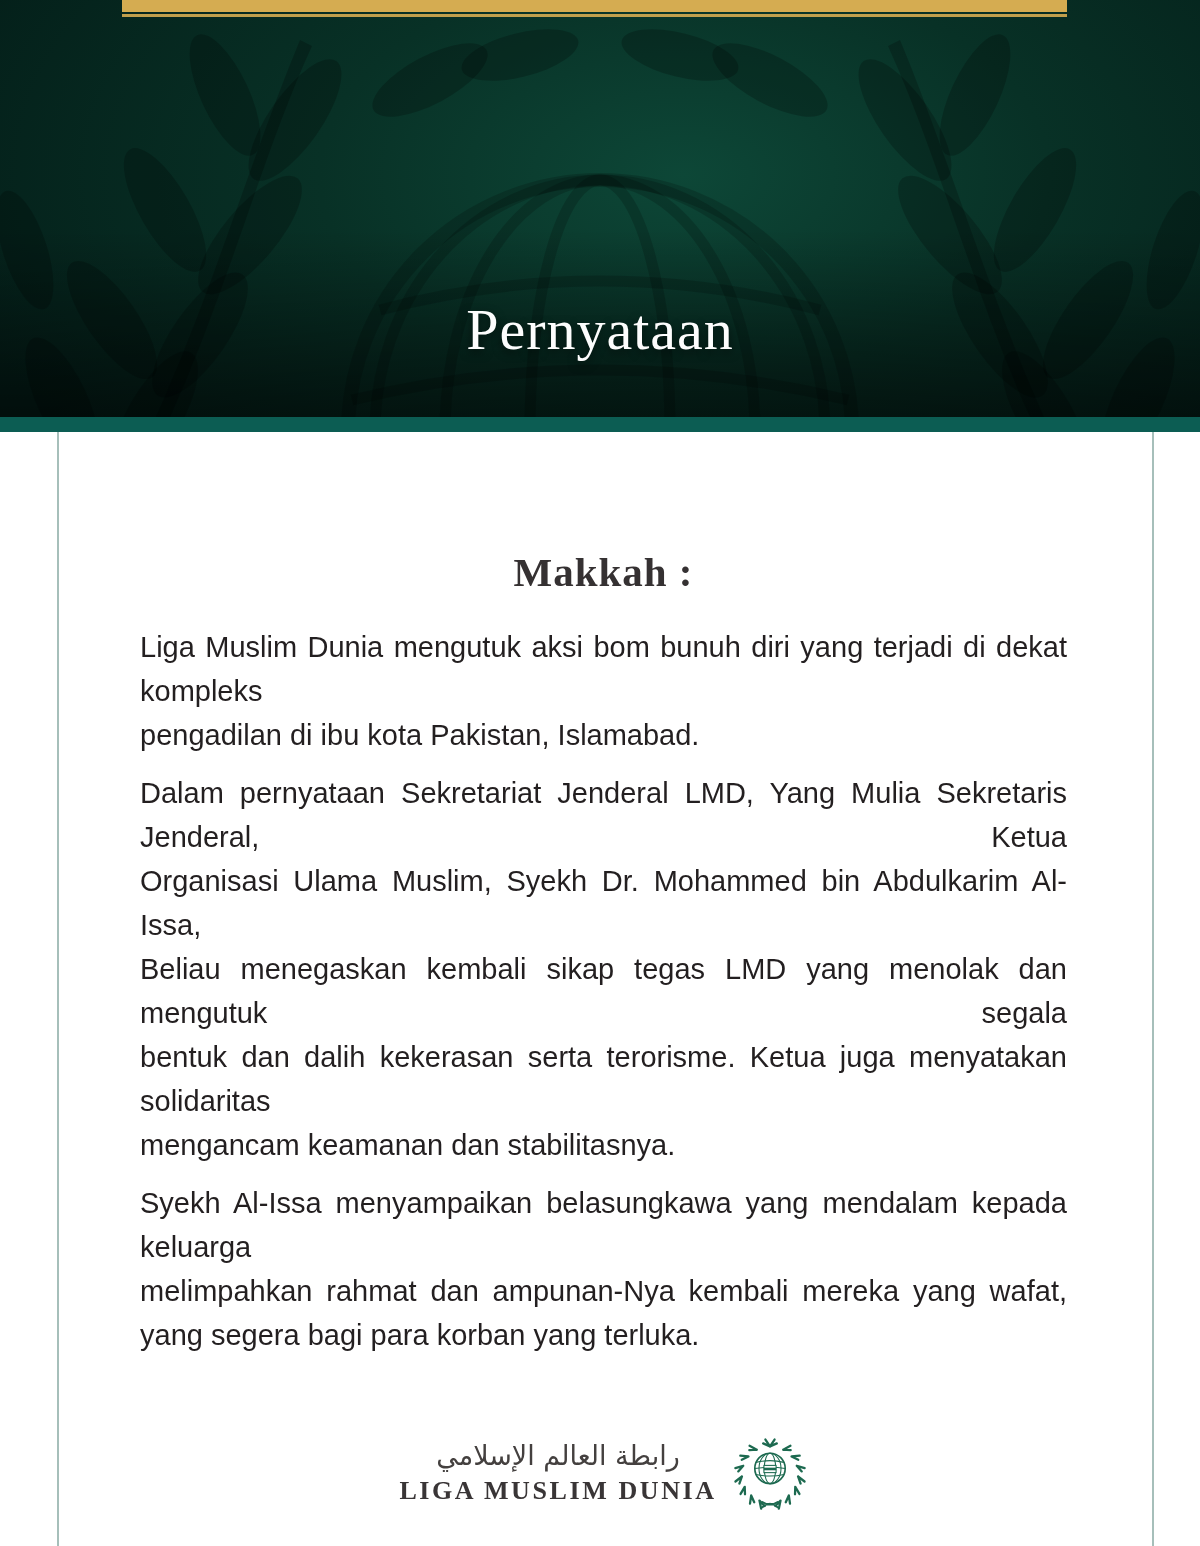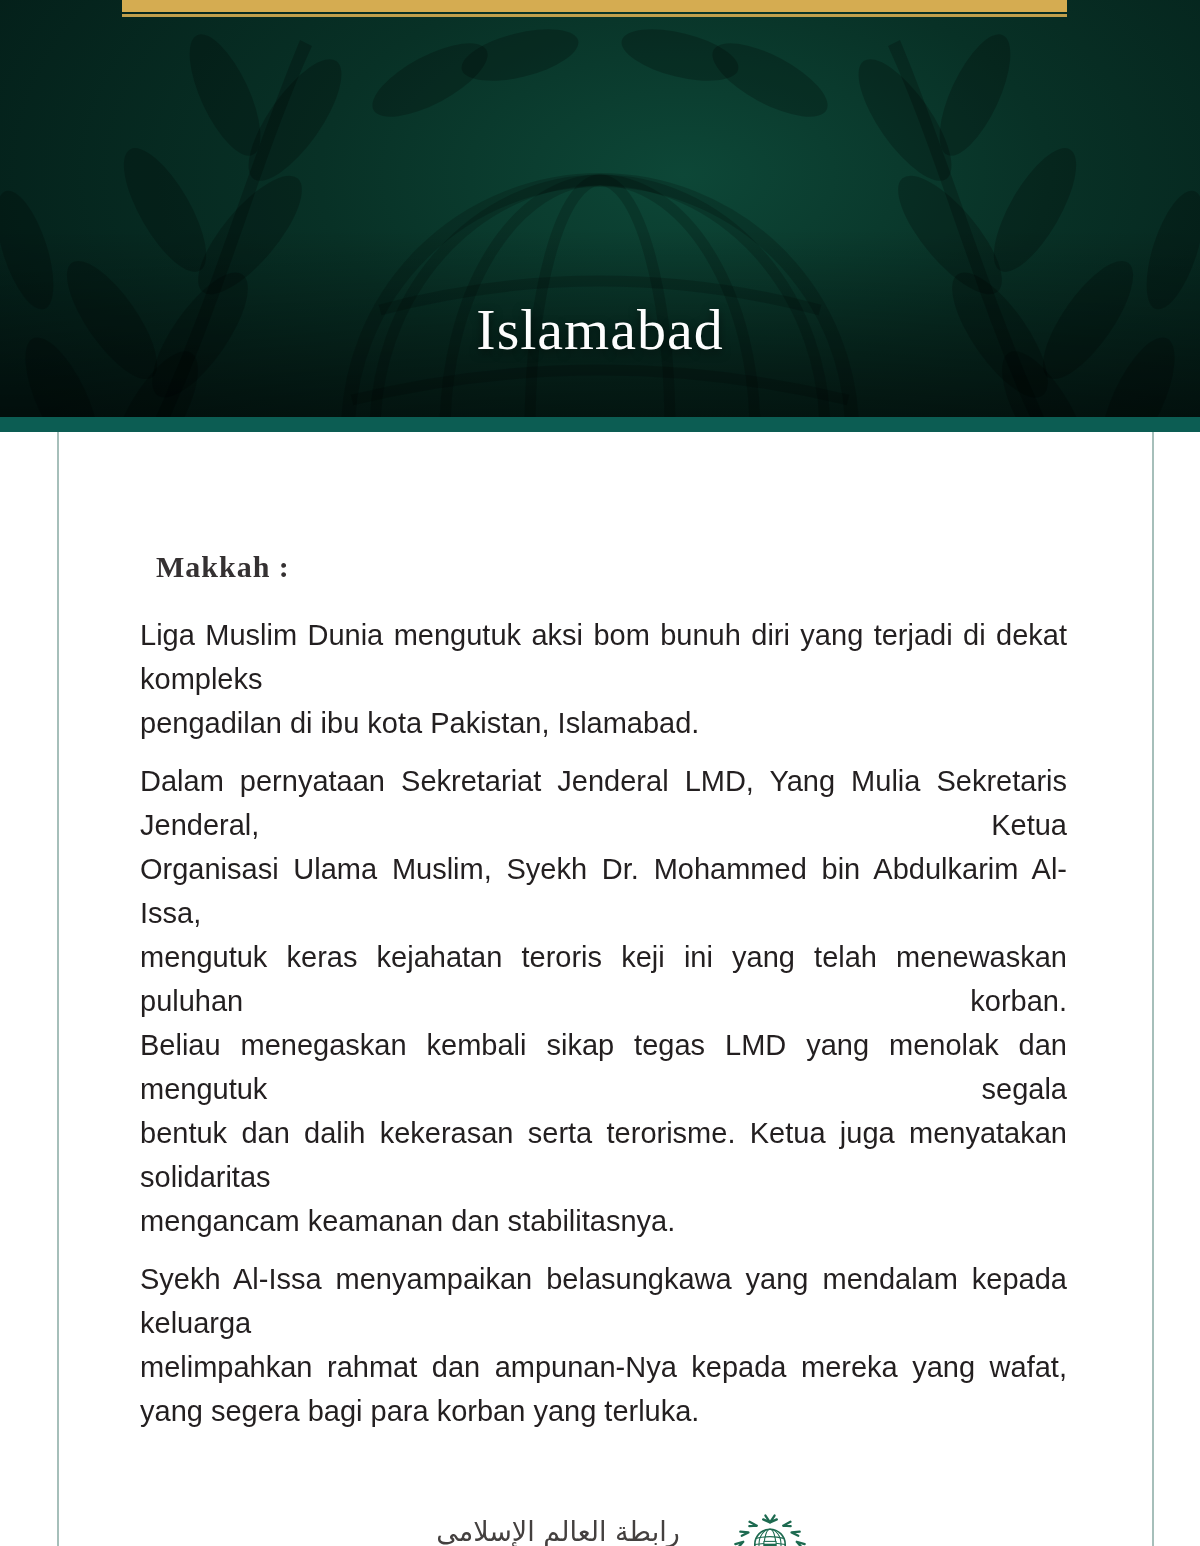--- a/index.html
+++ b/index.html
@@ -43,23 +43,23 @@
   
   .rule { position:absolute; top:432px; bottom:0; width:2px; background:#a6bfba; }
   .rule-left  { left:57px; }
   .rule-right { left:1152px; }
 
   .statement {
     position:absolute; top:432px; left:0; right:0; bottom:0;
     padding:0 133px 0 140px;
   }
   .location-heading {
-    margin:118px 0 0 16px;
+    margin:118px 0 0 0;
     font-family:"Liberation Serif", serif; font-weight:700;
-    font-size:30px; line-height:1.1; letter-spacing:1px; color:#353132;
+    font-size:41px; line-height:1.1; letter-spacing:1px; color:#353132;text-align:center;
   }
   .para { margin:14px 0 0 0; color:#231f20; font-size:29px; line-height:44px; }
   .para.first { margin-top:30px; }
   .pline { text-align:justify; text-align-last:justify; text-justify:inter-word; }
   .pline.last { text-align:left; text-align-last:left; }
 
   
   .logo-row {
     margin-top:76px;
     display:flex; justify-content:center; align-items:center; gap:15px;
@@ -116,48 +116,47 @@
         <ellipse cx="1088" cy="320" rx="25" ry="70" transform="rotate(35 1088 320)"></ellipse>
         <ellipse cx="1045" cy="415" rx="27" ry="72" transform="rotate(-30 1045 415)"></ellipse>
         <ellipse cx="1138" cy="400" rx="25" ry="68" transform="rotate(25 1138 400)"></ellipse>
         <ellipse cx="1175" cy="250" rx="22" ry="62" transform="rotate(18 1175 250)"></ellipse>
         <ellipse cx="770" cy="80" rx="24" ry="64" transform="rotate(-62 770 80)"></ellipse>
         <ellipse cx="680" cy="55" rx="22" ry="60" transform="rotate(-76 680 55)"></ellipse>
       </g>
     </svg>
     <div class="gold-bar"></div>
     <div class="gold-underline"></div>
-    <h1 class="hero-title">Islamabad</h1>
+    <h1 class="hero-title">Pernyataan</h1>
   </header>
 
   <div class="teal-band"></div>
 
   <div class="rule rule-left"></div>
   <div class="rule rule-right"></div>
 
   <main class="statement">
     <h2 class="location-heading">Makkah :</h2>
 
     <p class="para first">
       <span class="pline" style="display:block">Liga Muslim Dunia mengutuk aksi bom bunuh diri yang terjadi di dekat kompleks</span>
       <span class="pline last" style="display:block">pengadilan di ibu kota Pakistan, Islamabad.</span>
     </p>
 
     <p class="para">
       <span class="pline" style="display:block">Dalam pernyataan Sekretariat Jenderal LMD, Yang Mulia Sekretaris Jenderal, Ketua</span>
       <span class="pline" style="display:block">Organisasi Ulama Muslim, Syekh Dr. Mohammed bin Abdulkarim Al-Issa,</span>
-      <span class="pline" style="display:block">mengutuk keras kejahatan teroris keji ini yang telah menewaskan puluhan korban.</span>
       <span class="pline" style="display:block">Beliau menegaskan kembali sikap tegas LMD yang menolak dan mengutuk segala</span>
       <span class="pline" style="display:block">bentuk dan dalih kekerasan serta terorisme. Ketua juga menyatakan solidaritas</span>
       <span class="pline last" style="display:block">mengancam keamanan dan stabilitasnya.</span>
     </p>
 
     <p class="para">
       <span class="pline" style="display:block">Syekh Al-Issa menyampaikan belasungkawa yang mendalam kepada keluarga</span>
-      <span class="pline" style="display:block">melimpahkan rahmat dan ampunan-Nya kepada mereka yang wafat,</span>
+      <span class="pline" style="display:block">melimpahkan rahmat dan ampunan-Nya kembali mereka yang wafat,</span>
       <span class="pline last" style="display:block">yang segera bagi para korban yang terluka.</span>
     </p>
 
     <div class="logo-row">
       <div class="logo-textcol">
         <div class="logo-arabic">رابطة العالم الإسلامي</div>
         <div class="logo-latin">LIGA MUSLIM DUNIA</div>
       </div>
       <svg class="emblem" viewBox="0 0 100 100">
         <g fill="none" stroke="#1d6a50" stroke-width="2.2">

